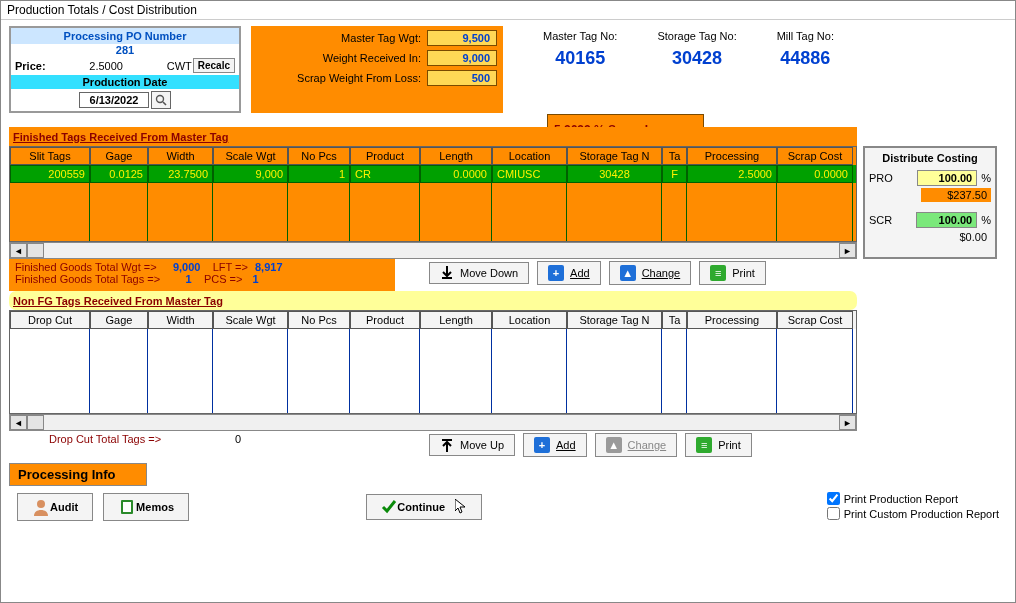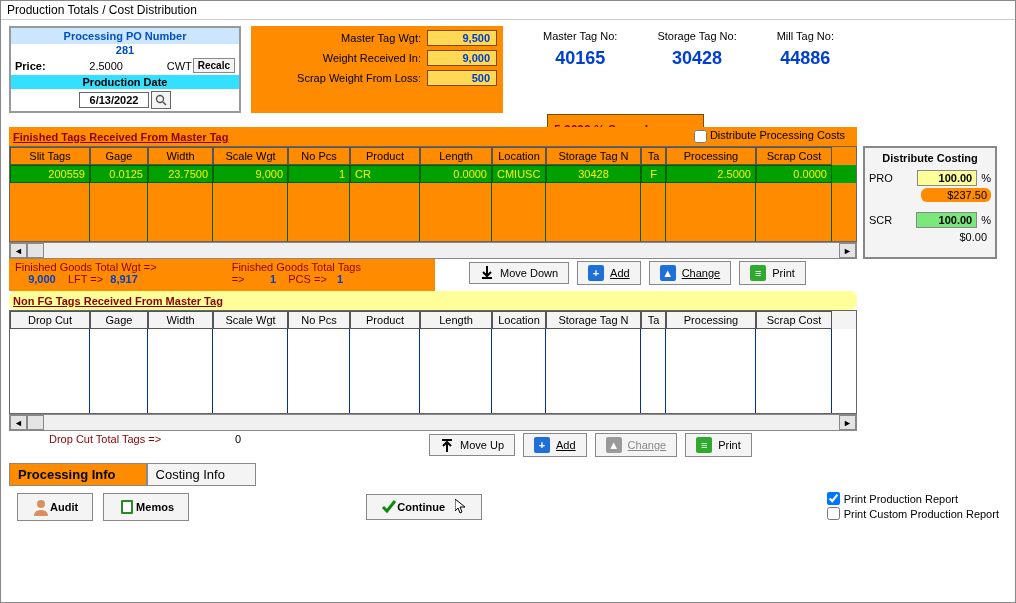--- a/index.html
+++ b/index.html
@@ -46,33 +46,33 @@
   .grid-head { display:flex; background:#ff8c00; }
   .grid-head .cell, .grid-row .cell { border:1px solid #555; padding:2px 4px; overflow:hidden; white-space:nowrap; text-align:center; }
   .grid-head .cell { font-weight:normal; }
   .grid-body { height:76px; overflow:hidden; background:#ff8c00; position:relative; }
   .grid-row { display:flex; background:#00a000; color:#fff100; }
   .grid-row .cell { border:1px solid #006000; text-align:right; }
   .grid-body .vlines { position:absolute; inset:0; display:flex; }
   .grid-body .vlines span { border-right:1px solid #006000; }
 
   .c-slit{width:80px;} .c-gage{width:58px;} .c-width{width:65px;} .c-swgt{width:75px;}
-  .c-nopcs{width:62px;} .c-prod{width:70px;} .c-len{width:72px;} .c-loc{width:54px;}
+  .c-nopcs{width:62px;} .c-prod{width:70px;} .c-len{width:72px;} .c-loc{width:75px;}
   .c-stag{width:95px;} .c-tag{width:25px;} .c-proc{width:90px;} .c-scrap{width:76px;}
 
   .scroll-h { height:17px; background:#f0f0f0; border:1px solid #888; display:flex; align-items:center; }
   .scroll-h .arrow { width:17px; height:15px; background:#e4e4e4; border:1px solid #888; display:flex; align-items:center; justify-content:center; font-size:9px; }
   .scroll-h .track { flex:1; }
   .scroll-h .thumb { width:17px; height:15px; background:#e4e4e4; border:1px solid #888; }
 
   .distrib-box { border:2px solid #888; width:134px; padding:4px; margin-left:6px; background:#f4f4f4; }
   .distrib-box .title { text-align:center; font-weight:bold; margin-bottom:6px; }
   .dist-row { display:flex; align-items:center; gap:4px; margin-bottom:2px; }
   .dist-row .val { border:1px solid #888; width:80px; text-align:right; padding:1px 4px; font-weight:bold;margin-left:20px; }
-  .dist-row .amt { text-align:right; padding:1px 4px; width:100%;border-radius:6px; }
+  .dist-row .amt { text-align:right; padding:1px 4px; width:100%; }
   .yellow-bg{background:#ffff99;} .green-bg{background:#7be87b;} .orange-bg{background:#ff8c00;}
 
   
   .totals-bar { background:#ff8c00; display:flex; padding:2px 6px; gap:30px; align-items:center; }
   .totals-bar .col { color:#8b0000; font-size:11px; }
   .totals-bar .num { color:#0040d0; font-weight:bold; margin-left:4px;}
 
   
   .btn-row { display:flex; gap:8px; align-items:center; padding:2px 0 6px 0; }
   .winbtn { background:#f4f4f4; border:1px solid #888; padding:3px 10px; display:flex; align-items:center; gap:6px; cursor:pointer; font-size:12px; }
@@ -150,24 +150,20 @@
         <div class="tag-col"><span class="lbl">Storage Tag No:</span><span class="val">30428</span></div>
         <div class="tag-col"><span class="lbl">Mill Tag No:</span><span class="val">44886</span></div>
       </div>
     </div>
 
     <div class="scrap-loss">5.2632 %   Scrap Loss</div>
 
     <div style="height:10px;"></div>
     <div class="section-hdr" style="width:848px;">
       <span>Finished Tags Received From Master Tag</span>
-      <span class="dpc-box">
-        <input type="checkbox" style="">
-        <span>Distribute Processing Costs</span>
-      </span>
     </div>
 
     <div class="grid-wrap">
       <div style="width:848px;">
         <div class="grid">
           <div class="grid-head">
             <div class="cell c-slit">Slit Tags</div>
             <div class="cell c-gage">Gage</div>
             <div class="cell c-width">Width</div>
             <div class="cell c-swgt">Scale Wgt</div>
@@ -235,21 +231,21 @@
           <span class="val green-bg">100.00</span>
           <span>%</span>
         </div>
         <div class="dist-row">
             <span class="amt" style="margin-left:auto;width:70px;">$0.00</span>
           </div>
       </div>
     </div>
 
     <div style="display:flex;">
-      <div class="totals-bar" style="width:426px; flex-direction:row; align-items:flex-start; gap:0;">
+      <div class="totals-bar" style="width:386px; flex-direction:column; align-items:flex-start; gap:0;">
         <div><span class="col">Finished Goods Total Wgt =&gt;</span> &nbsp;&nbsp;&nbsp;<span class="num">9,000</span>&nbsp;&nbsp;&nbsp;&nbsp;<span class="col">LFT =&gt;</span> <span class="num">8,917</span></div>
         <div><span class="col">Finished Goods Total Tags =&gt;</span>&nbsp;&nbsp;&nbsp;&nbsp;&nbsp;&nbsp;&nbsp;<span class="num">1</span>&nbsp;&nbsp;&nbsp;&nbsp;<span class="col">PCS =&gt;</span>&nbsp;&nbsp;<span class="num">1</span></div>
       </div>
       <div class="btn-row" style="padding-left:34px;">
         <button class="winbtn">
           <svg width="14" height="14" viewBox="0 0 14 14">
               <path d="M7 0v9M3 6l4 4 4-4" stroke="#000" stroke-width="2" fill="none"></path>
               <rect x="2" y="11" width="10" height="2" fill="#000"></rect>
             </svg>
           <span>Move Down</span>
@@ -333,21 +329,20 @@
           </button>
         <button class="winbtn">
             <span class="icon-sq ic-green">≡</span>
             <span>Print</span>
           </button>
       </div>
     </div>
 
     <div class="tab-row">
       <div class="tab active">Processing Info</div>
-      <div class="tab">Costing Info</div>
     </div>
 
     <div class="bottom-row">
       <button class="big-btn">
         <svg width="18" height="18" viewBox="0 0 18 18">
             <circle cx="9" cy="6" r="4" fill="#d89060"></circle>
             <path d="M2 18c0-4 3-6 7-6s7 2 7 6" fill="#d89060"></path>
           </svg>
         <span>Audit</span>
       </button>

